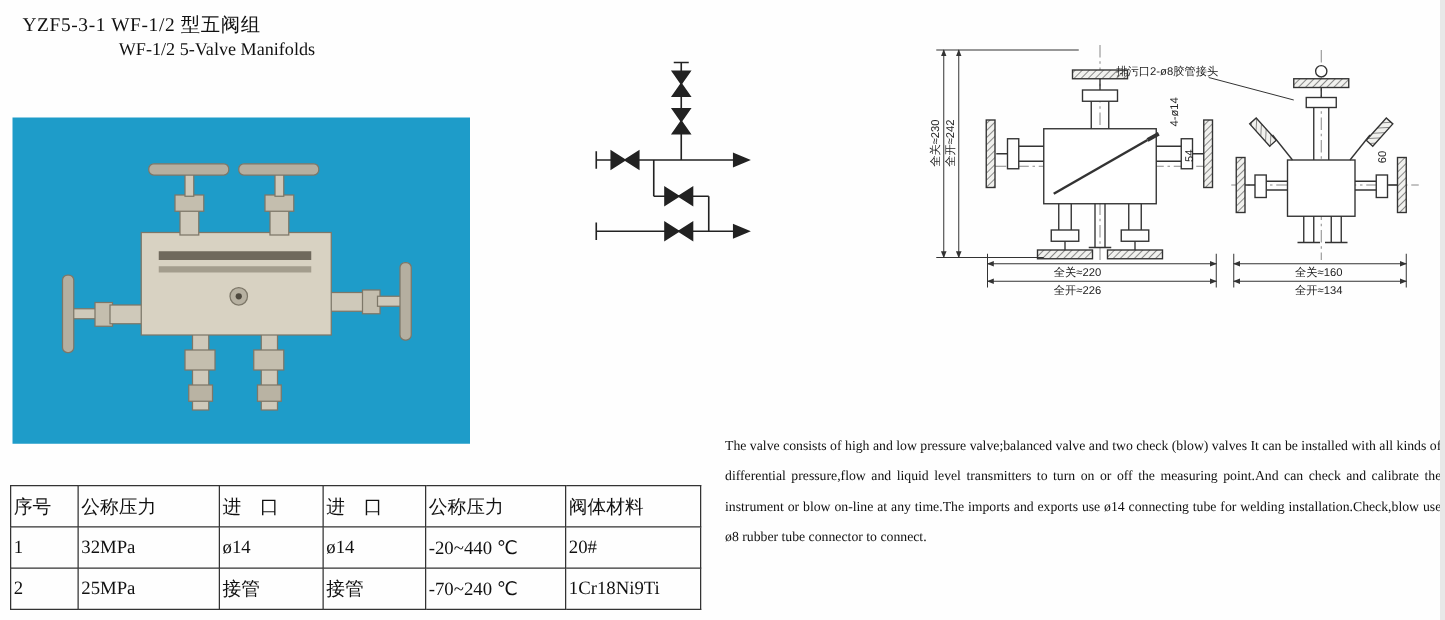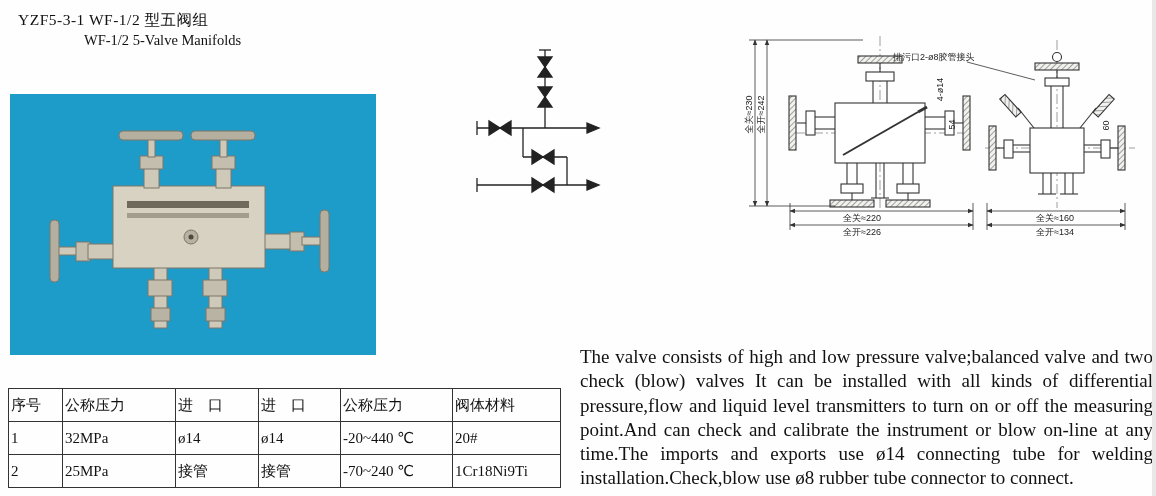--- a/index.html
+++ b/index.html
@@ -1,32 +1,32 @@
 <!DOCTYPE html>
 <html><head>
 <meta charset="utf-8">
 <style>
   html,body{margin:0;padding:0;background:#e8e8e8;}
   .page{
     position:relative;width:1152px;height:496px;background:#fefefe;
     font-family:"Liberation Serif","DejaVu Sans",serif;color:#111;overflow:hidden;
   }
   .title1{position:absolute;left:18px;top:10px;font-size:15.5px;letter-spacing:.5px;}
-  .title2{position:absolute;left:84px;top:32px;font-size:14.5px;font-family:Liberation Serif, serif;}
+  .title2{position:absolute;left:95px;top:32px;font-size:14.5px;font-family:Liberation Serif, serif;}
   .photo{position:absolute;left:10px;top:94px;width:366px;height:261px;background:#1e9cc9;}
   .schematic{position:absolute;left:455px;top:42px;}
   .drawings{position:absolute;left:735px;top:28px;}
   .note{position:absolute;left:893px;top:51px;font-size:9px;color:#222;white-space:nowrap;
         font-family:Liberation Sans, sans-serif;}
   .vdim,.hdim{position:absolute;font-size:9px;color:#222;text-align:center;white-space:nowrap;
         font-family:"Liberation Sans","DejaVu Sans",sans-serif;line-height:11px;}
   .vdim{transform:rotate(-90deg);}
   .desc-zh{position:absolute;left:580px;top:249px;width:573px;font-size:15.5px;line-height:23.5px;
         text-align:justify;text-indent:2em;}
-  .desc-en{position:absolute;left:580px;top:345px;width:573px;font-size:19px;line-height:24.3px;
+  .desc-en{position:absolute;left:580px;top:345px;width:573px;font-size:11px;line-height:24.3px;
         text-align:justify;}
   table.spec{position:absolute;left:8px;top:388px;border-collapse:collapse;table-layout:fixed;
         font-size:15px;font-family:"Liberation Serif","DejaVu Sans",serif;}
   .spec th,.spec td{border:1px solid #333;text-align:left;height:32px;padding:0 2px;
         font-weight:normal;overflow:hidden;}
 </style>
 </head>
 <body>
 
 <div class="page">

